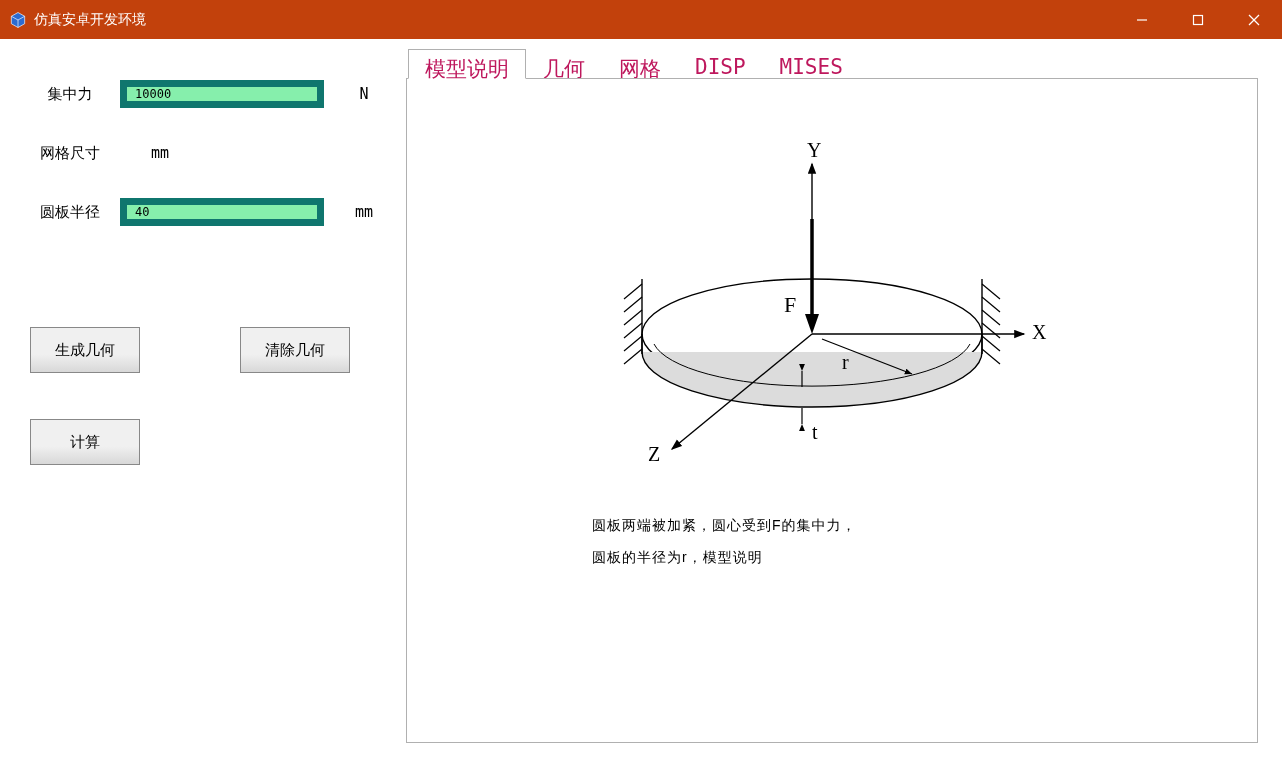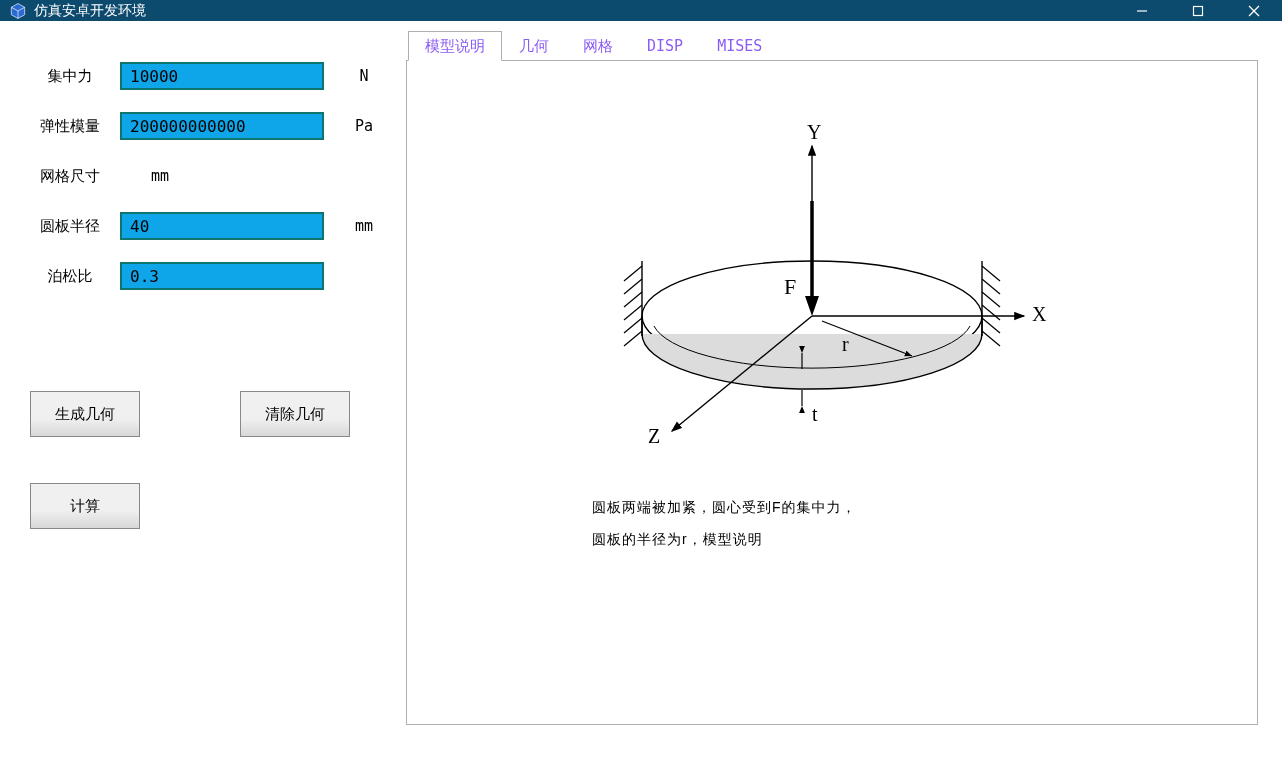--- a/index.html
+++ b/index.html
@@ -9,22 +9,22 @@
     width: 1282px;
     height: 763px;
     font-family: "Microsoft YaHei", "SimSun", sans-serif;
     font-size: 14px;
     background: #ffffff;
     overflow: hidden;
   }
 
   
   .title-bar {
-    height: 21px;
-    background: #0c4a6e;
+    height: 39px;
+    background: #c2410c;
     color: #ffffff;
     display: flex;
     align-items: center;
     justify-content: space-between;
     padding: 0 0 0 8px;
     user-select: none;
   }
   .title-left {
     display: flex;
     align-items: center;
@@ -66,42 +66,42 @@
   
   .left-panel {
     width: 406px;
     padding: 30px 20px 20px 20px;
     display: flex;
     flex-direction: column;
   }
   .form-group {
     display: flex;
     flex-direction: column;
-    gap: 0;
+    gap: 9px;
   }
   .form-row {
     display: flex;
     align-items: center;
     height: 50px;
   }
   .form-label {
     width: 100px;
     text-align: center;
     font-size: 15px;
     color: #000000;
   }
   .form-input {
     width: 204px;
     height: 28px;
-    border: 2px solid #0f766e;
+    border: 7px solid #0f766e;
     padding: 3px 8px;
     font-family: "SimSun", monospace;
-    font-size: 16px;
+    font-size: 12px;
     color: #000;
-    background: #0ea5e9;
+    background: #86efac;
   }
   .form-unit {
     width: 60px;
     text-align: center;
     font-family: "SimSun", monospace;
     font-size: 15px;
     color: #000000;
     padding-left: 20px;
   }
 
@@ -135,22 +135,22 @@
     flex-direction: column;
   }
   .tab-bar {
     display: flex;
     height: 30px;
     margin-left: 2px;
   }
   .tab {
     padding: 5px 16px 4px 16px;
     font-family: "SimSun", monospace;
-    font-size: 15px;
-    color: #8b5cf6;
+    font-size: 21px;
+    color: #be185d;
     border: 1px solid transparent;
     border-bottom: none;
     cursor: default;
     background: transparent;
   }
   .tab.active {
     background: #ffffff;
     border: 1px solid #b0b0b0;
     border-bottom: 1px solid #ffffff;
     position: relative;
@@ -229,42 +229,32 @@
     <div class="form-group">
 
       <div class="form-row">
         <div class="form-label">集中力</div>
         <input class="form-input" type="text" value="10000" style="">
         <div class="form-unit">N</div>
       </div>
 
 
 
-      <div class="form-row">
-        <div class="form-label">弹性模量</div>
-        <input class="form-input" type="text" value="200000000000" style="">
-        <div class="form-unit">Pa</div>
-      </div>
 
       <div class="form-row">
         <div class="form-label">网格尺寸</div>
         <div class="form-unit">mm</div>
       </div>
 
       <div class="form-row">
         <div class="form-label">圆板半径</div>
         <input class="form-input" type="text" value="40" style="">
         <div class="form-unit">mm</div>
       </div>
 
-      <div class="form-row">
-        <div class="form-label">泊松比</div>
-        <input class="form-input" type="text" value="0.3" style="">
-        <div class="form-unit"></div>
-      </div>
     </div>
 
     <div class="action-buttons">
       <button class="action-btn">生成几何</button>
       <button class="action-btn">清除几何</button>
       <button class="action-btn">计算</button>
     </div>
   </div>
 
   <div class="right-panel">

